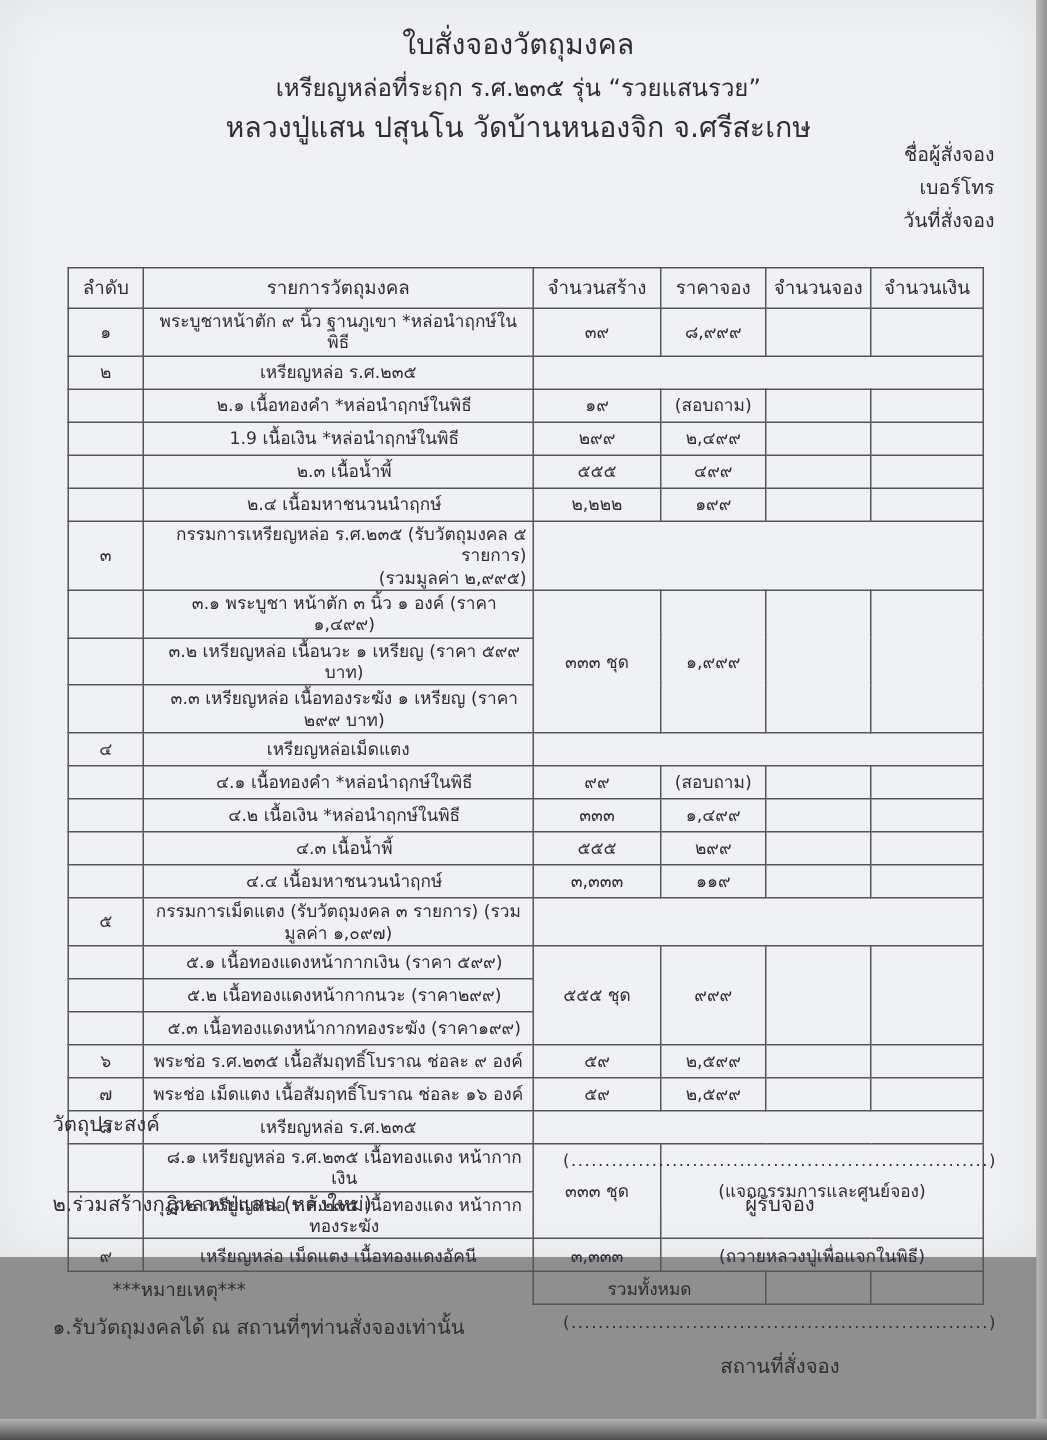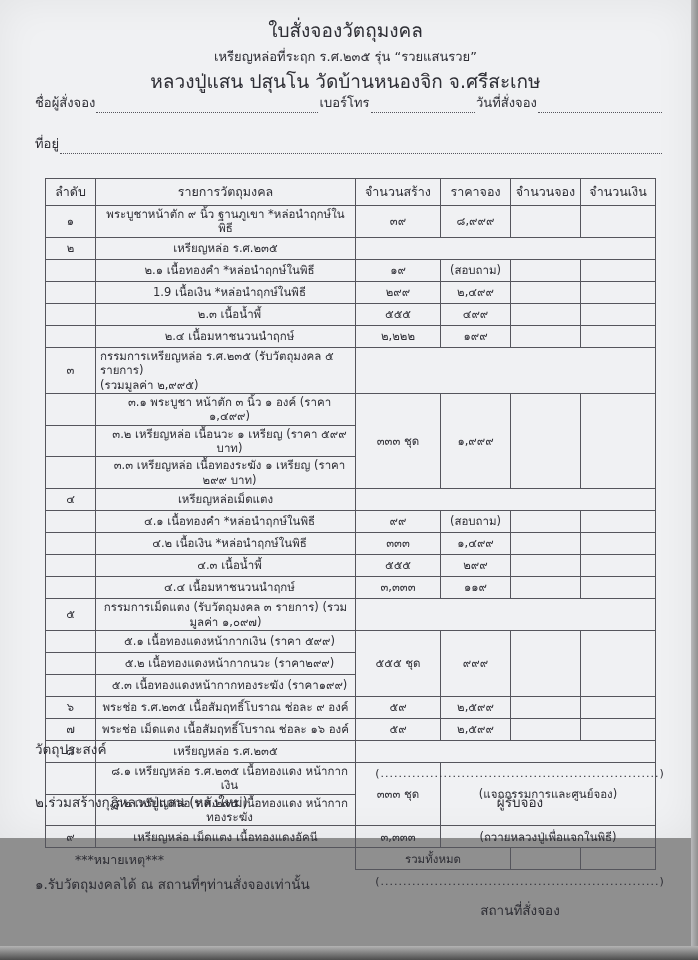--- a/index.html
+++ b/index.html
@@ -17,21 +17,21 @@
   .bottom-band{
     position:absolute;left:0;bottom:0;width:698px;height:14px;
     background:linear-gradient(#b3b3b3,#4d4d4d);
   }
   .right-band{
     position:absolute;right:0;top:0;width:7px;height:946px;
     background:linear-gradient(90deg,#b9b9bb,#8f8f8f);
   }
   .titleblock{position:absolute;left:0;top:18px;width:691px;text-align:center;line-height:1.35;}
   .t1{font-size:19px;}
-  .t2{font-size:13px;margin-top:4px;}
+  .t2{font-size:16px;margin-top:4px;}
   .t3{font-size:19px;margin-top:4px;}
   .formrow{position:absolute;left:35px;width:628px;display:flex;align-items:flex-end;font-size:13px;}
   .formrow .lbl{white-space:nowrap;}
   .dotfill{flex:1;border-bottom:1.6px dotted #55555c;height:14px;margin:0 1px;}
   .dot-name{flex:3.4;}
   .dot-phone{flex:1.6;}
   .dot-date{flex:1.9;}
   table{
     position:absolute;left:45px;top:178px;border-collapse:collapse;table-layout:fixed;
     font-size:11.5px;color:#2e2e35;
@@ -41,49 +41,45 @@
   col.c-qty{width:85px;}
   col.c-price{width:70px;}
   col.c-res{width:70px;}
   col.c-amt{width:75px;}
   th,td{border:1px solid #55555c;padding:1px 4px;height:19px;line-height:1.25;overflow:hidden;}
   th{font-weight:normal;font-size:12.5px;height:24px;}
   td.c{text-align:center;}
   td.l{text-align:center;padding-left:12px;}
   td.ghost{border:none;}
   tr.h2 td{height:40px;}
-  .two-line div{text-align:left;}
+  .two-line div{text-align:right;}
   .footer-abs{position:absolute;font-size:13.5px;}
   .sig{font-size:11px;letter-spacing:1px;white-space:nowrap;}
   .fcenter{text-align:center;width:300px;}
 </style>
 </head>
 <body>
 
 <div class="paper">
 
   <div class="titleblock">
     <div class="t1">ใบสั่งจองวัตถุมงคล</div>
     <div class="t2">เหรียญหล่อที่ระฤก ร.ศ.๒๓๕ รุ่น “รวยแสนรวย”</div>
     <div class="t3">หลวงปู่แสน ปสุนโน วัดบ้านหนองจิก จ.ศรีสะเกษ</div>
   </div>
 
-  <div class="formrow" style="top:92px;">
+  <div class="formrow" style="top:92px;flex-direction:column;">
     <span class="lbl">ชื่อผู้สั่งจอง</span>
     <span class="dotfill dot-name"></span>
     <span class="lbl">เบอร์โทร</span>
     <span class="dotfill dot-phone"></span>
     <span class="lbl">วันที่สั่งจอง</span>
     <span class="dotfill dot-date"></span>
   </div>
 
-  <div class="formrow" style="top:133px;">
-    <span class="lbl">ที่อยู่</span>
-    <span class="dotfill"></span>
-  </div>
 
   <table>
     <colgroup>
       <col class="c-no">
         <col class="c-item">
         <col class="c-qty">
         <col class="c-price">
         <col class="c-res">
         <col class="c-amt">
     </colgroup>

